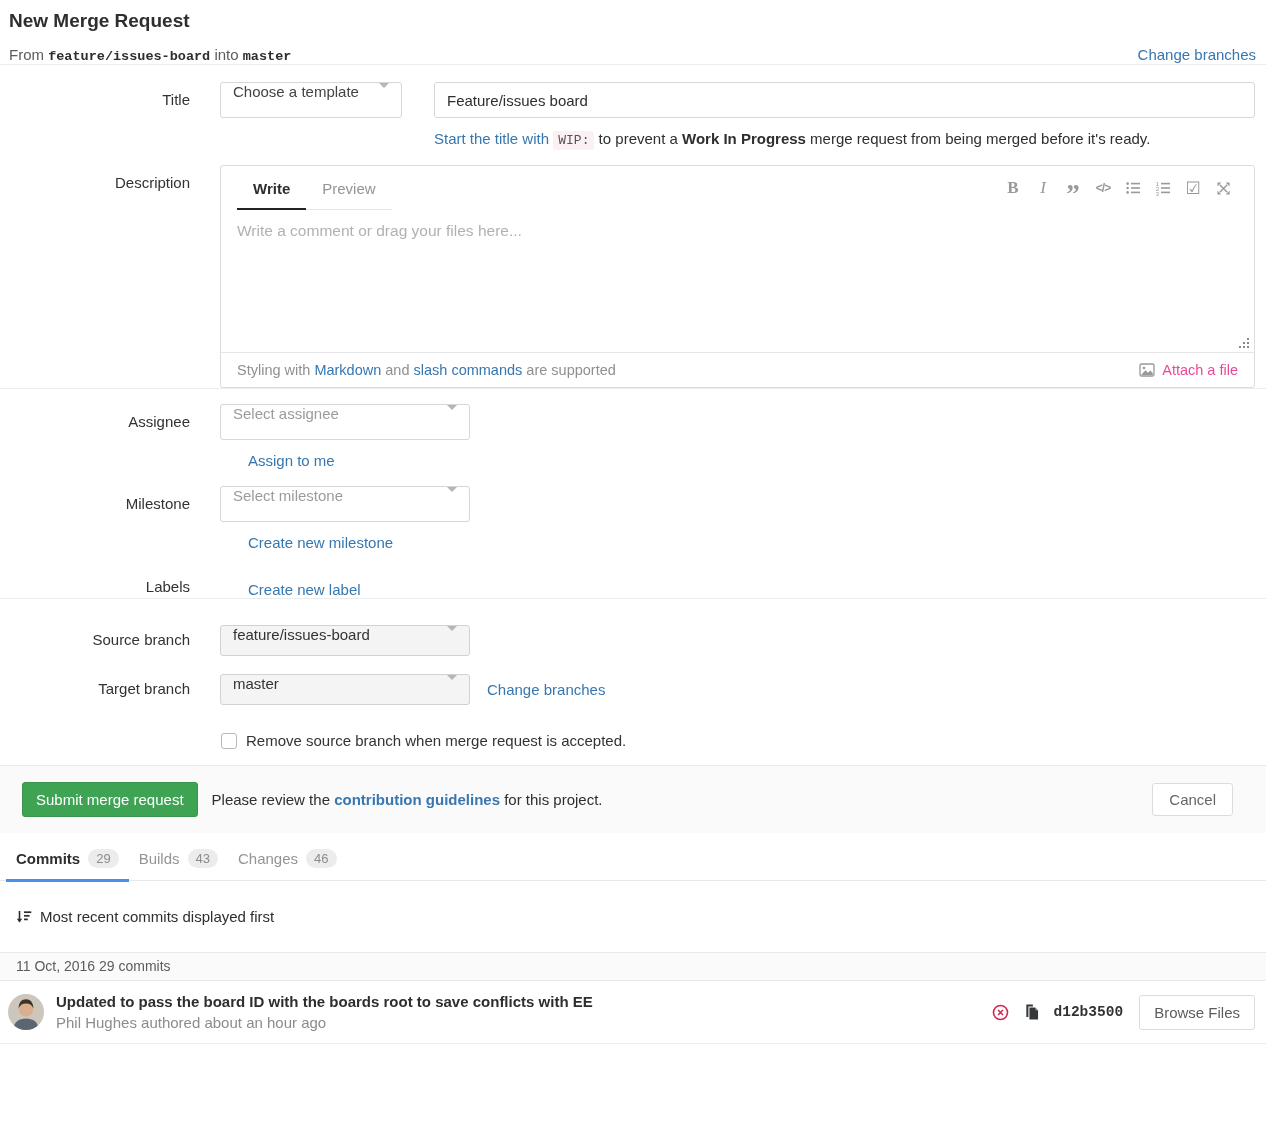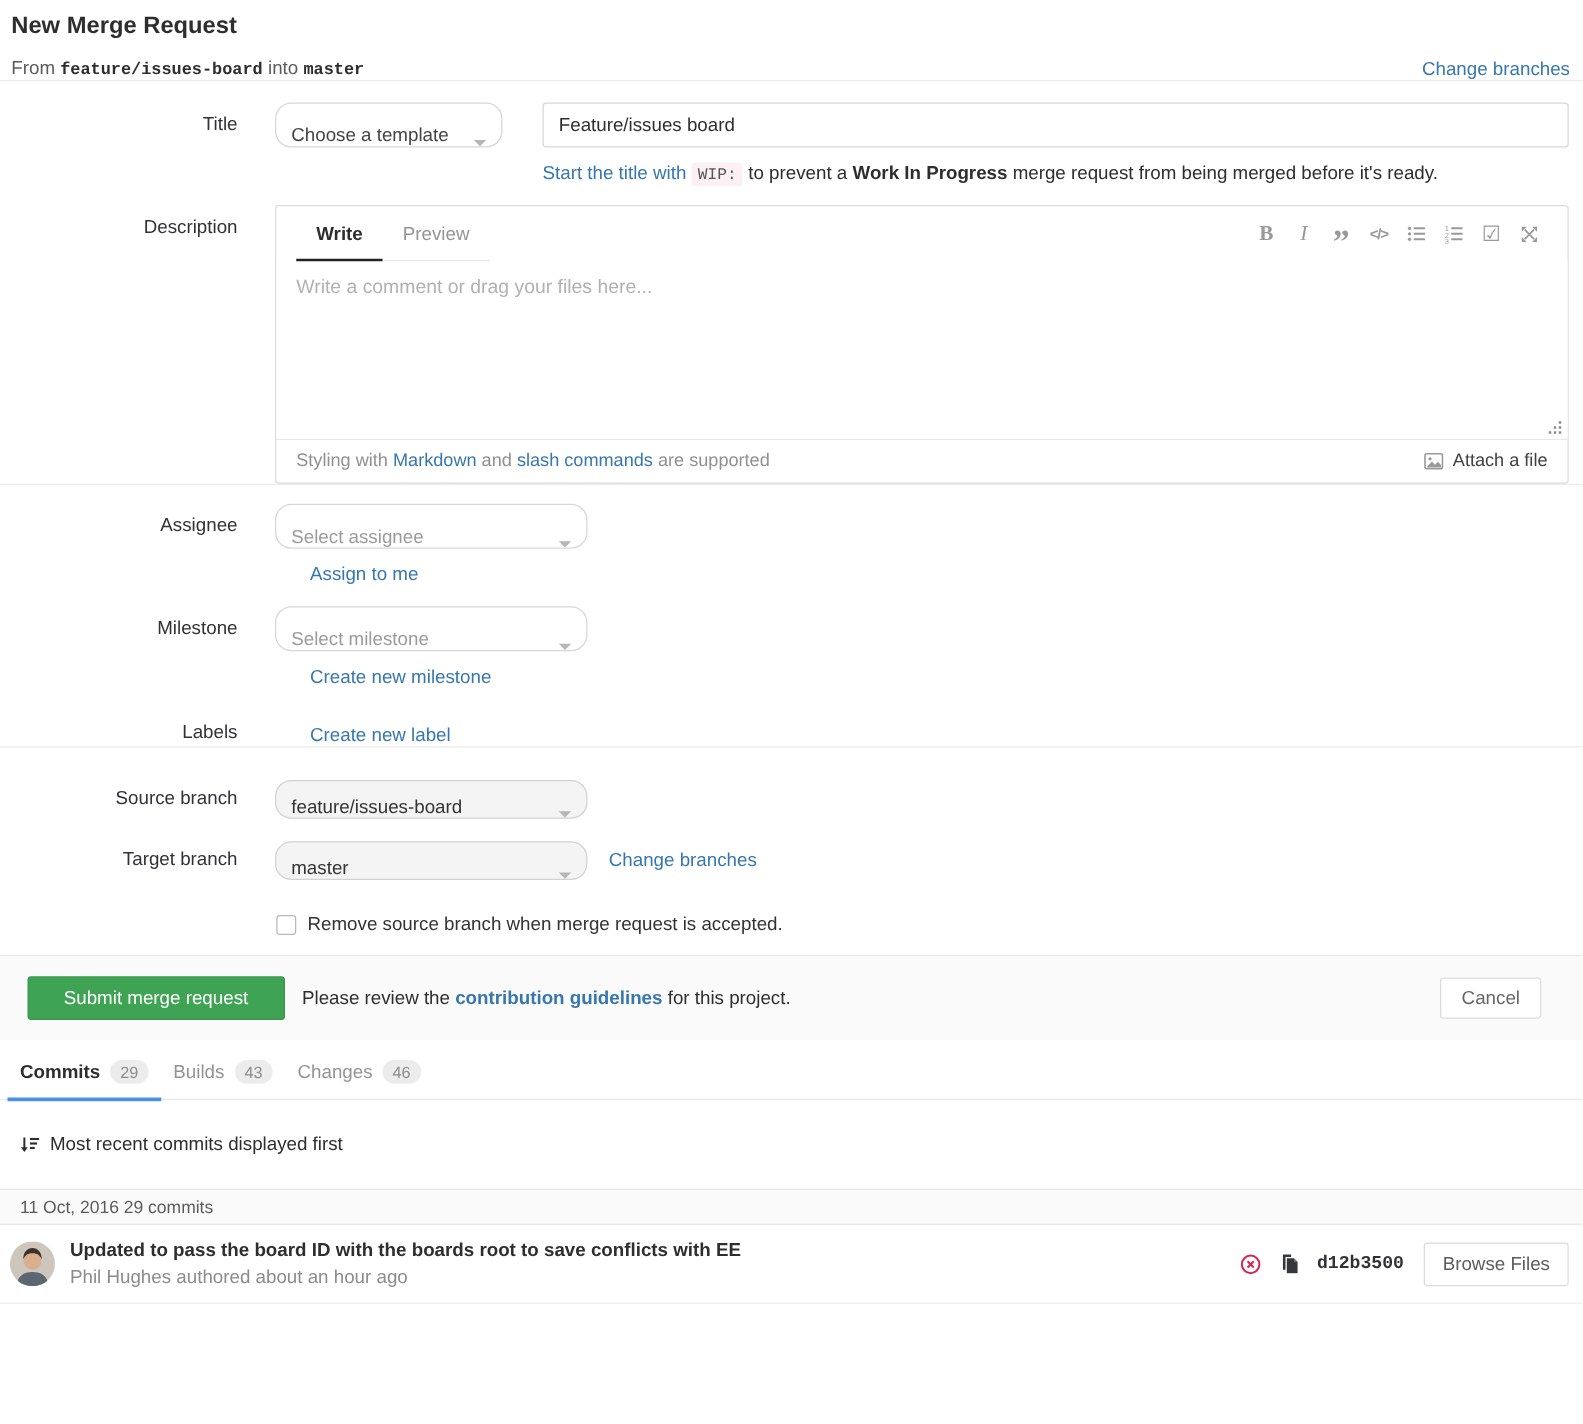--- a/index.html
+++ b/index.html
@@ -4,31 +4,31 @@
 <style>
   * { box-sizing: border-box; }
   body {
     margin: 0; width: 1266px; height: 1139px; overflow: hidden;
     background: #fff; color: #2e2e2e;
     font-family: "Liberation Sans", sans-serif; font-size: 15px;
   }
   a { color: #3777b0; text-decoration: none; cursor: pointer; }
 
   h1.page-title { font-size: 19px; font-weight: bold; margin: 10px 10px 0 9px; }
-  .from-row { display: flex; justify-content: space-between; align-items: center; margin: 14px 10px 0 9px; }
+  .from-row { display: flex; justify-content: space-between; align-items: flex-start; margin: 14px 10px 0 9px; }
   .from-text { color: #5c5c5c; }
   .branch { font-family: "Liberation Mono", "DejaVu Sans Mono", monospace; font-weight: bold; color: #2e2e2e; font-size: 13.5px; }
 
   hr.divider { border: 0; border-top: 1px solid #ececec; margin: 0; }
   .hr1 { margin-top: 21px; } .hr2 { margin-top: 19px; } .hr3 { margin-top: 30px; }
 
   .form-row { display: flex; align-items: flex-start; margin: 0 11px 0 9px; }
   .form-label { width: 181px; text-align: right; margin-right: 30px; padding-top: 9px; color: #313236; flex-shrink: 0; }
 
-  .select-box { height: 36px; border: 1px solid #d7d7d7; border-radius: 13px; display: flex; align-items: flex-end; padding: 0 12px; background: #fff; cursor: pointer; color: #444; }
+  .select-box { height: 36px; border: 1px solid #d7d7d7; border-radius: 3px; display: flex; align-items: flex-start; padding: 0 12px; background: #fff; cursor: pointer; color: #444; }
   .caret { width: 0; height: 0; border-left: 5px solid transparent; border-right: 5px solid transparent; border-top: 5px solid #b6b6b6; margin-left: auto; }
   .placeholder-text { color: #9b9b9b; }
 
   
   .row-title { margin-top: 17px; }
   .template-select { width: 182px; flex-shrink: 0; }
   .title-col { flex: 1; margin-left: 32px; }
   input.title-input { width: 100%; height: 36px; border: 1px solid #d7d7d7; border-radius: 3px; padding: 0 12px; font-size: 15px; color: #2e2e2e; font-family: inherit; outline: none; }
   .hint { margin-top: 12px; color: #2e2e2e; }
   .hint .code { font-family: "Liberation Mono", "DejaVu Sans Mono", monospace; background: #fbf0f4; color: #555; padding: 2px 5px; border-radius: 3px; font-size: 13px; }
@@ -45,41 +45,41 @@
   .tb-bold { font-family: "Liberation Serif", serif; font-weight: bold; font-size: 17px; }
   .tb-italic { font-family: "Liberation Serif", serif; font-style: italic; font-size: 17px; }
   .tb-quote { font-family: "Liberation Serif", serif; font-weight: bold; font-size: 27px; line-height: 10px; padding-top: 12px; }
   .tb-code { font-size: 12px; font-weight: bold; letter-spacing: -1px; }
   .tb-task { font-size: 17px; }
   .md-body { position: relative; }
   textarea.md-input { display: block; width: 100%; height: 142px; border: 0; resize: none; outline: none; padding: 12px 16px; font-family: inherit; font-size: 15.5px; color: #2e2e2e; }
   textarea.md-input::placeholder { color: #b1b1b1; }
   .grip-dots { position: absolute; right: 5px; bottom: 4px; width: 2px; height: 2px; background: #8a8a8a; box-shadow: -4px 0 #8a8a8a, -8px 0 #8a8a8a, 0 -4px #8a8a8a, -4px -4px #8a8a8a, 0 -8px #8a8a8a; }
   .md-footer { display: flex; justify-content: space-between; align-items: flex-start; border-top: 1px solid #e6e6e6; padding: 9px 16px; color: #909090; font-size: 14.5px; }
-  .attach { display: inline-flex; align-items: center; gap: 7px; color: #404040; cursor: pointer; }
+  .attach { display: inline-flex; align-items: center; gap: 7px; color: #ec4899; cursor: pointer; }
 
   
   .row-assignee { margin-top: 15px; } .row-milestone { margin-top: 17px; } .row-labels { margin-top: 18px; }
   .select-sm { width: 250px; }
   .field-col { display: flex; flex-direction: column; align-items: flex-start; }
   .sub-link { margin-top: 12px; margin-left: 28px; }
 
   
   .row-source { margin-top: 26px; } .row-target { margin-top: 18px; }
   .select-branch { width: 250px; height: 31px; background: #f4f4f4; border: 1px solid #d2d2d2; color: #333; }
   .target-wrap { display: flex; align-items: center; }
   .change-inline { margin-left: 17px; }
   .row-check { margin-top: 27px; align-items: center; }
   .check-wrap { display: flex; align-items: center; color: #333; }
   input.gl-check { appearance: none; -webkit-appearance: none; width: 16px; height: 16px; border: 1px solid #b9b9b9; border-radius: 3px; background: #fff; margin: 0 9px 0 1px; cursor: pointer; }
 
   
   .form-actions { margin-top: 16px; background: #fafafa; border-top: 1px solid #e9e9e9; padding: 16px 33px 16px 22px; display: flex; align-items: center; }
   .btn { border-radius: 3px; font-size: 15px; font-family: inherit; cursor: pointer; }
-  .btn-green { background: #3ea454; border: 1px solid #389549; color: #fff; padding: 8px 28px; }
+  .btn-green { background: #3ea454; border: 1px solid #389549; color: #fff; padding: 8px 13px; }
   .review-text { margin-left: 14px; color: #2e2e2e; }
   .review-text a { font-weight: bold; }
   .btn-cancel { margin-left: auto; background: #fff; border: 1px solid #dcdcdc; color: #666; padding: 7px 16px; }
 
   
   .mr-tabs { display: flex; position: relative; padding-left: 6px; margin-top: 1px; }
   .mr-tabs::after { content: ""; position: absolute; left: 0; right: 0; bottom: 0; height: 1px; background: #e8e8e8; }
   .mr-tab { display: flex; align-items: center; gap: 8px; padding: 15px 10px 13px; color: #959494; cursor: pointer; position: relative; }
   .mr-tab.active { color: #2e2e2e; font-weight: bold; }
   .mr-tab.active::after { content: ""; position: absolute; left: 0; right: 0; bottom: -1px; height: 3px; background: #4a8fe8; z-index: 1; }

